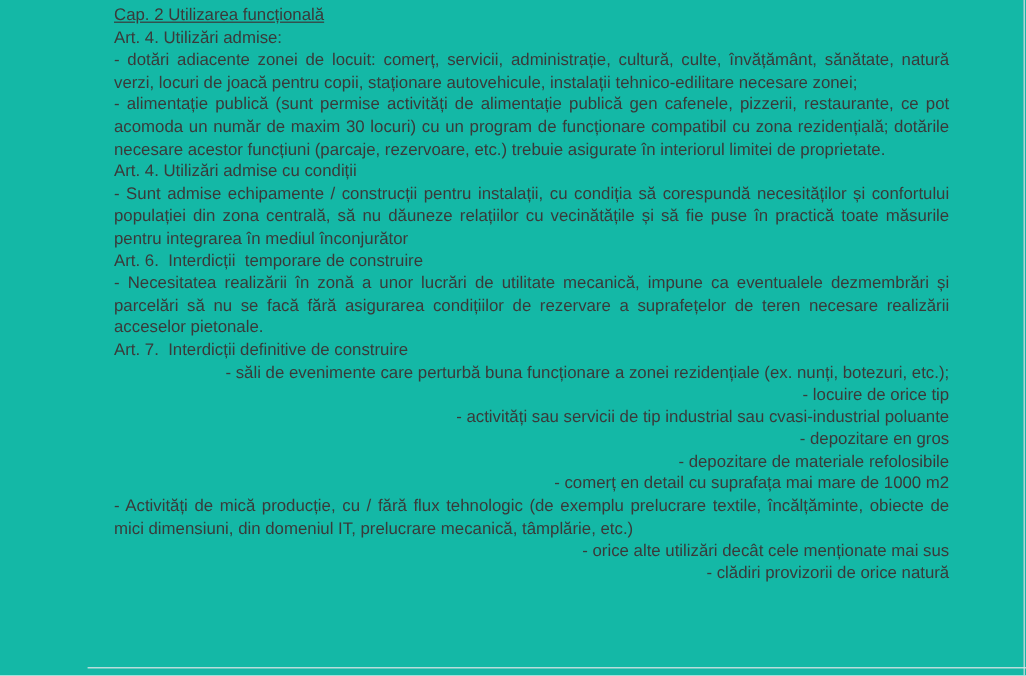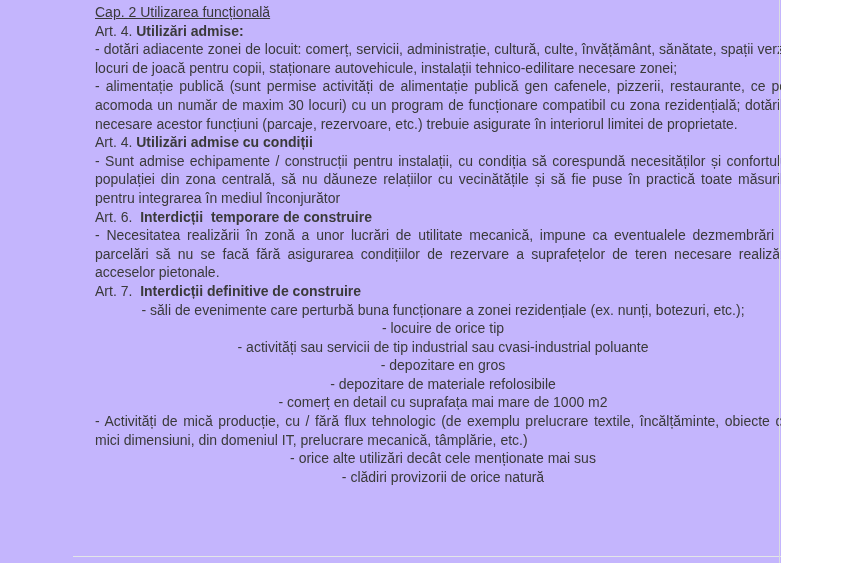--- a/index.html
+++ b/index.html
@@ -1,42 +1,42 @@
 <!DOCTYPE html>
 <html><head>
 <meta charset="utf-8">
 <style>
   * { margin: 0; padding: 0; box-sizing: border-box; }
   html, body { background: #ffffff; }
   .page {
     position: relative;
-    width: 781px;
+    width: 855px;
     height: 563px;
-    background: #c4b5fd;
+    background: #14b8a6;
     overflow: hidden;
     font-family: "Liberation Sans", sans-serif;
   }
   .content {
     position: absolute;
     left: 95px;
     top: 3px;
     width: 696px;
     color: #3a3a3a;
     font-size: 14px;
     line-height: 18.6px;
   }
   .content p { margin: 0; }
   .para-justify { text-align: justify; }
-  .para-left { text-align: center; }
+  .para-left { text-align: right; }
   .chapter-text {
     text-decoration: underline;
     white-space: pre-wrap;
   }
   .art-prefix { white-space: pre-wrap; text-align: right; }
-  .art-title { font-weight: bold; white-space: pre-wrap; }
+  .art-title { font-weight: normal; white-space: pre-wrap; }
   .page-right-border {
     position: absolute;
     top: 0;
     right: 1px;
     width: 1px;
     height: 563px;
     background: #d9dce0;
   }
   .page-bottom-separator {
     position: absolute;
@@ -50,21 +50,21 @@
 </head>
 <body>
 
 <div class="page">
   <div class="content">
 
     <p><span class="chapter-text">Cap. 2 Utilizarea funcțională</span></p>
 
     <p><span class="art-prefix">Art. 4. </span><span class="art-title">Utilizări admise:</span></p>
 
-    <p class="para-justify">- dotări adiacente zonei de locuit: comerț, servicii, administrație, cultură, culte, învățământ, sănătate, spații verzi, locuri de joacă pentru copii, staționare autovehicule, instalații tehnico-edilitare necesare zonei;</p>
+    <p class="para-justify">- dotări adiacente zonei de locuit: comerț, servicii, administrație, cultură, culte, învățământ, sănătate, natură verzi, locuri de joacă pentru copii, staționare autovehicule, instalații tehnico-edilitare necesare zonei;</p>
 
     <p class="para-justify">- alimentație publică (sunt permise activități de alimentație publică gen cafenele, pizzerii, restaurante, ce pot acomoda un număr de maxim 30 locuri) cu un program de funcționare compatibil cu zona rezidențială; dotările necesare acestor funcțiuni (parcaje, rezervoare, etc.) trebuie asigurate în interiorul limitei de proprietate.</p>
 
     <p><span class="art-prefix">Art. 4. </span><span class="art-title">Utilizări admise cu condiții</span></p>
 
     <p class="para-justify">- Sunt admise echipamente / construcții pentru instalații, cu condiția să corespundă necesităților și confortului populației din zona centrală, să nu dăuneze relațiilor cu vecinătățile și să fie puse în practică toate măsurile pentru integrarea în mediul înconjurător</p>
 
     <p><span class="art-prefix">Art. 6.  </span><span class="art-title">Interdicții  temporare de construire</span></p>
 
     <p class="para-justify">- Necesitatea realizării în zonă a unor lucrări de utilitate mecanică, impune ca eventualele dezmembrări și parcelări să nu se facă fără asigurarea condițiilor de rezervare a suprafețelor de teren necesare realizării acceselor pietonale.</p>

